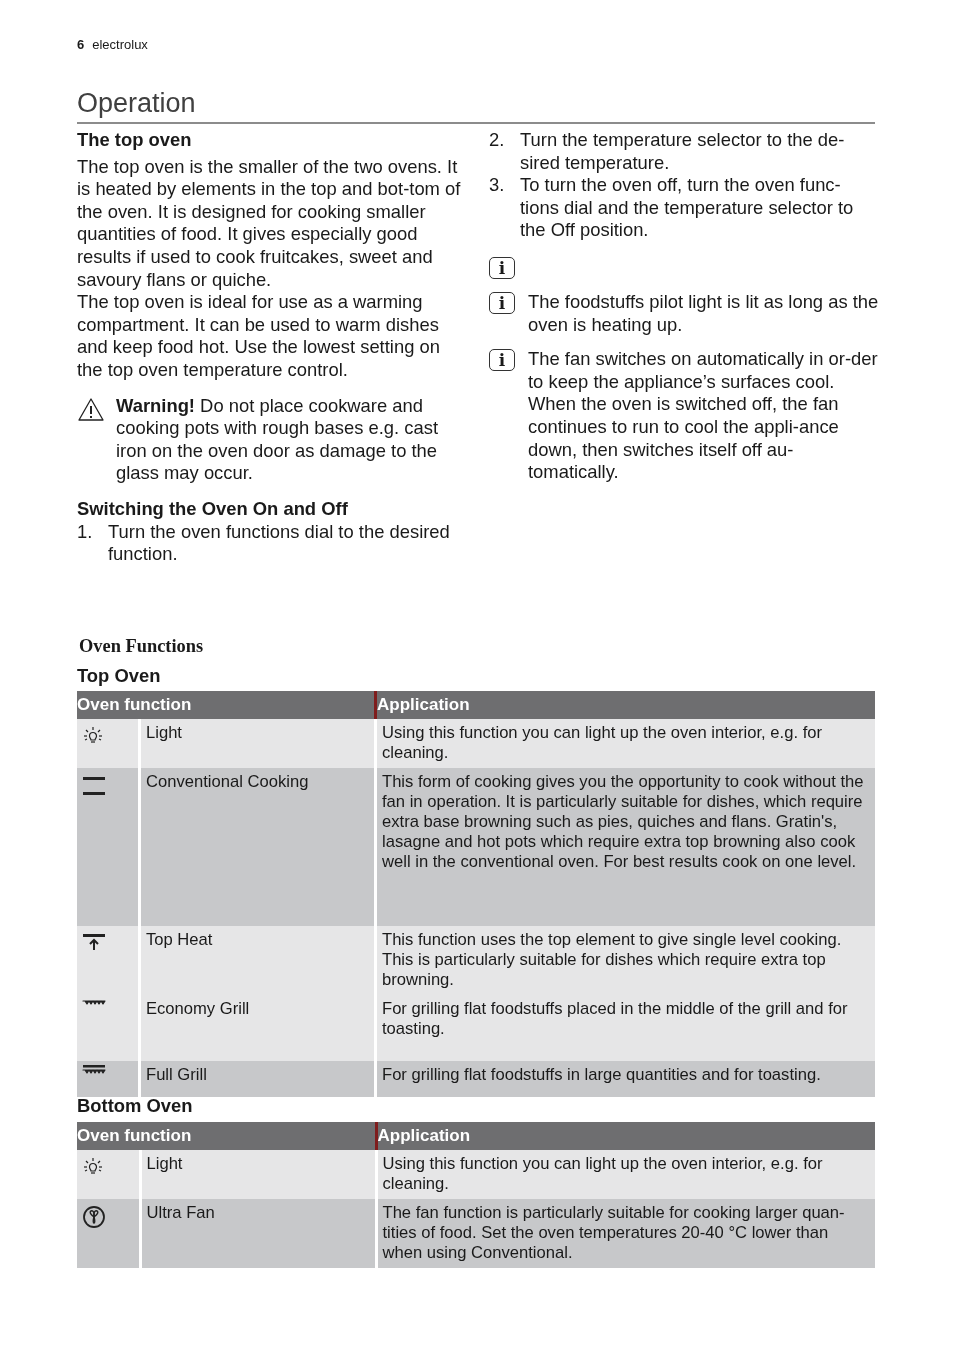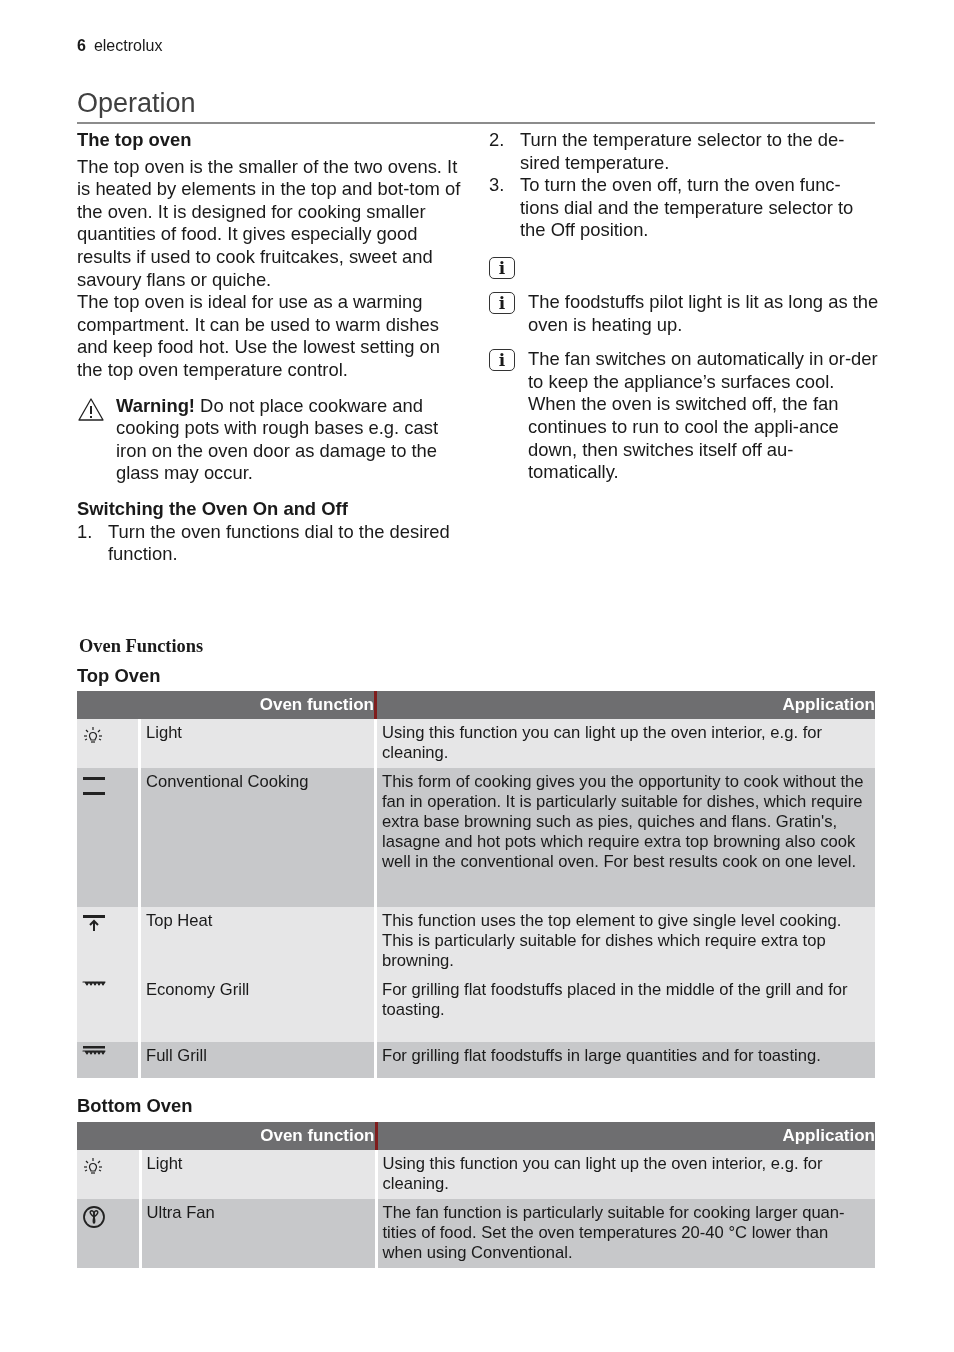--- a/index.html
+++ b/index.html
@@ -1,35 +1,35 @@
 <!DOCTYPE html>
 <html><head>
 <meta charset="utf-8">
 <style>
   html,body{margin:0;padding:0;background:#fff;}
   body{width:954px;height:1352px;position:relative;font-family:"Liberation Sans",sans-serif;color:#1a1a1a;overflow:hidden;}
   .abs{position:absolute;}
-  .pagehdr{left:77px;top:37px;font-size:16px;}
+  .pagehdr{left:77px;top:37px;font-size:13px;}
   .pagehdr b{margin-right:8px;}
   .title{left:77px;top:88px;font-size:27px;font-weight:normal;color:#404040;}
   .rule{left:77px;top:122px;width:798px;height:2px;background:#8c8c8c;}
   .col{font-size:18.4px;line-height:22.6px;}
   .h{font-weight:bold;font-size:18.4px;}
   p{margin:0;}
   .left{left:77px;width:392px;}
   .right{left:489px;width:390px;}
   .ol-item{display:flex;}
   .ol-item .n{width:31px;flex:none;}
   .note{display:flex;margin-bottom:12px;}
   .note .ic{width:39px;flex:none;}
   .infobox{width:26px;height:22px;border:1.3px solid #333;border-radius:5px;margin-top:1px;display:flex;align-items:center;justify-content:center;font-family:"DejaVu Serif",serif;font-weight:bold;font-size:17px;box-sizing:border-box;}
   .warn{display:flex;margin-top:13px;}
   .warn .ic{width:39px;flex:none;padding-top:2px;}
   table{border-collapse:collapse;position:absolute;font-size:16.6px;line-height:20px;}
-  th{background:#6e6e70;color:#fff;font-weight:bold;text-align:right;height:28px;padding:0;font-size:17px;}
+  th{background:#6e6e70;color:#fff;font-weight:bold;text-align:left;height:28px;padding:0;font-size:17px;}
   td{vertical-align:top;padding:4px 5px 4px 5px;}
   tr.r1 td{background:#e6e6e7;}
   tr.r2 td{background:#c7c8ca;}
   td.ic{width:52px;padding:6px 4px 0 5px;}
   .sep{border-left:3px solid #fff;}
   th.sep{border-left:3px solid #7f1d1d;}
 </style>
 </head>
 <body>
 
@@ -113,21 +113,21 @@
               <line x1="18" y1="5" x2="16" y2="7"></line>
               <line x1="2" y1="11" x2="5" y2="11"></line>
               <line x1="17" y1="11" x2="20" y2="11"></line>
               <line x1="3" y1="15" x2="5" y2="14"></line>
               <line x1="19" y1="15" x2="17" y2="14"></line>
             </g>
           </svg></td>
     <td class="sep">Light</td>
     <td class="sep">Using this function you can light up the oven interior, e.g. for cleaning.</td>
   </tr>
-  <tr class="r2" style="height:139px;">
+  <tr class="r2" style="height:158px;">
     <td class="ic"><svg width="24" height="24" viewBox="0 0 24 24">
             <rect x="1" y="3" width="22" height="3" fill="#222"></rect>
             <rect x="1" y="18" width="22" height="3" fill="#222"></rect>
           </svg></td>
     <td class="sep">Conventional Cooking</td>
     <td class="sep">This form of cooking gives you the opportunity to cook without the fan in operation. It is particularly suitable for dishes, which require extra base browning such as pies, quiches and flans. Gratin's, lasagne and hot pots which require extra top browning also cook well in the conventional oven. For best results cook on one level.</td>
   </tr>
   <tr class="r1" style="height:69px;">
     <td class="ic"><svg width="24" height="22" viewBox="0 0 24 22">
             <rect x="1" y="2" width="22" height="3" fill="#222"></rect>

